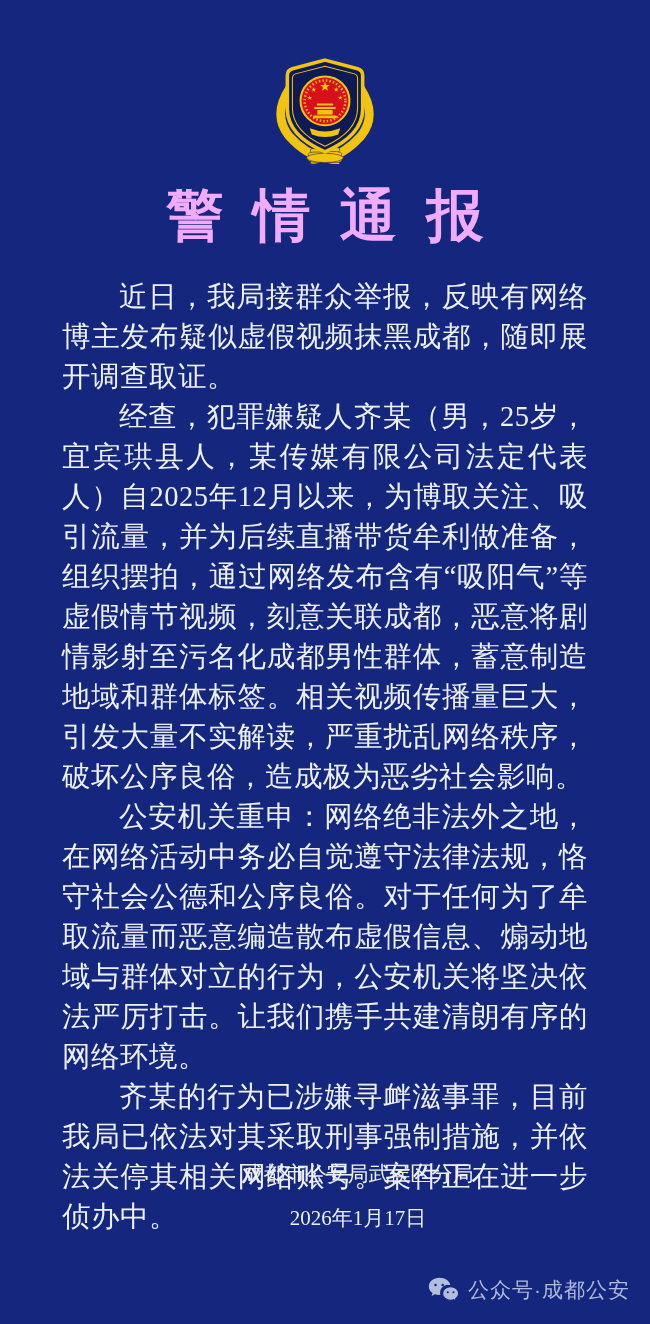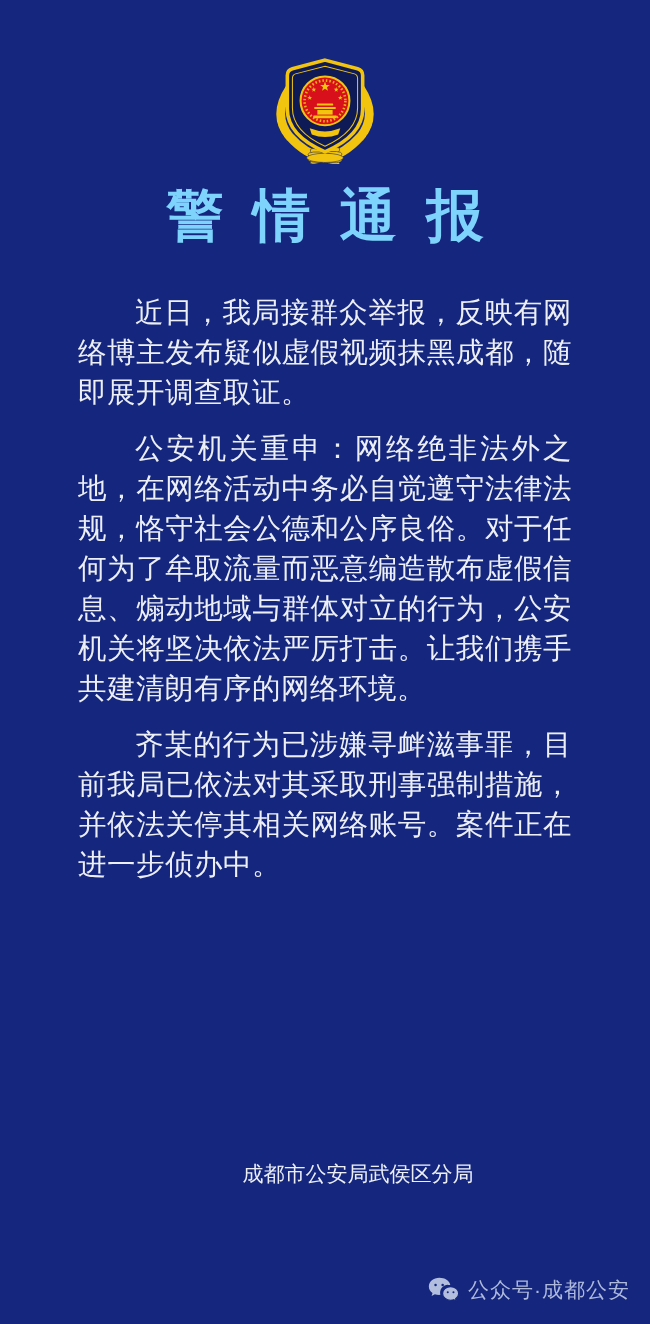--- a/index.html
+++ b/index.html
@@ -22,41 +22,41 @@
     transform: translateX(-50%);
     width: 112px;
     height: 110px;
   }
   .notice-title {
     position: absolute;
     top: 178px;
     left: 0;
     width: 100%;
     text-align: center;
-    color: #7dd3fc;
+    color: #f0abfc;
     font-size: 57px;
     font-weight: bold;
     letter-spacing: 0.52em;
     text-indent: 0.52em;
     white-space: nowrap;
   }
   .body-text {
     position: absolute;
     top: 277px;
     left: 62px;
     width: 526px;
     color: #ECEFF6;
     font-size: 28.5px;
     line-height: 40px;
     text-align: justify;
     text-justify: inter-ideograph;
     letter-spacing: 0.5px;
   }
   .body-text p {
-    margin: 16px;
+    margin: 0;
     text-indent: 2em;
   }
   .signature-block {
     position: absolute;
     top: 1152px;
     left: 66px;
     width: 584px;
     text-align: center;
     color: #ECEFF6;
     font-size: 21px;
@@ -125,26 +125,28 @@
       <rect x="87" y="119" width="46" height="5" rx="1"></rect>
     </g>
 
     <path d="M80 144 Q110 156 140 144 L136 156 Q110 166 84 156 Z" fill="#F2C410"></path>
   </svg>
 
   <div class="notice-title">警情通报</div>
 
   <div class="body-text">
     <p>近日，我局接群众举报，反映有网络博主发布疑似虚假视频抹黑成都，随即展开调查取证。</p>
+    <p>经查，犯罪嫌疑人齐某（男，25岁，宜宾珙县人，某传媒有限公司法定代表人）自2025年12月以来，为博取关注、吸引流量，并为后续直播带货牟利做准备，组织摆拍，通过网络发布含有“吸阳气”等虚假情节视频，刻意关联成都，恶意将剧情影射至污名化成都男性群体，蓄意制造地域和群体标签。相关视频传播量巨大，引发大量不实解读，严重扰乱网络秩序，破坏公序良俗，造成极为恶劣社会影响。</p>
     <p>公安机关重申：网络绝非法外之地，在网络活动中务必自觉遵守法律法规，恪守社会公德和公序良俗。对于任何为了牟取流量而恶意编造散布虚假信息、煽动地域与群体对立的行为，公安机关将坚决依法严厉打击。让我们携手共建清朗有序的网络环境。</p>
     <p>齐某的行为已涉嫌寻衅滋事罪，目前我局已依法对其采取刑事强制措施，并依法关停其相关网络账号。案件正在进一步侦办中。</p>
   </div>
 
   <div class="signature-block">
     <div class="agency">成都市公安局武侯区分局</div>
+    <div class="date">2026年1月17日</div>
   </div>
 
   <div class="footer-watermark">
     <svg class="wechat-icon" viewBox="0 0 37 31" xmlns="http://www.w3.org/2000/svg">
       <g fill="#C9D3EC" opacity="0.88">
         <path d="M13.5 1 C6.6 1 1 5.6 1 11.3 c0 3.2 1.7 6 4.4 7.9 l-1.1 3.4 3.9-2 c1.6 .5 3.4 .8 5.3 .8 .4 0 .9 0 1.3 -.1 a9.3 9.3 0 0 1 9.5-11.9 c.8 0 1.6 .1 2.3 .2 C25.6 4.3 20.1 1 13.5 1 Z"></path>
         <path d="M27 11.5 c-5.3 0-9.6 3.6-9.6 8.1 0 4.5 4.3 8.1 9.6 8.1 1.3 0 2.6-.2 3.7-.6 l3.2 1.6-.9-2.8 c2.2-1.5 3.6-3.8 3.6-6.3 0-4.5-4.3-8.1-9.6-8.1 Z" stroke="#14267E" stroke-width="1.4"></path>
       </g>
       <g fill="#14267E">
         <circle cx="9" cy="9.6" r="1.5"></circle>

